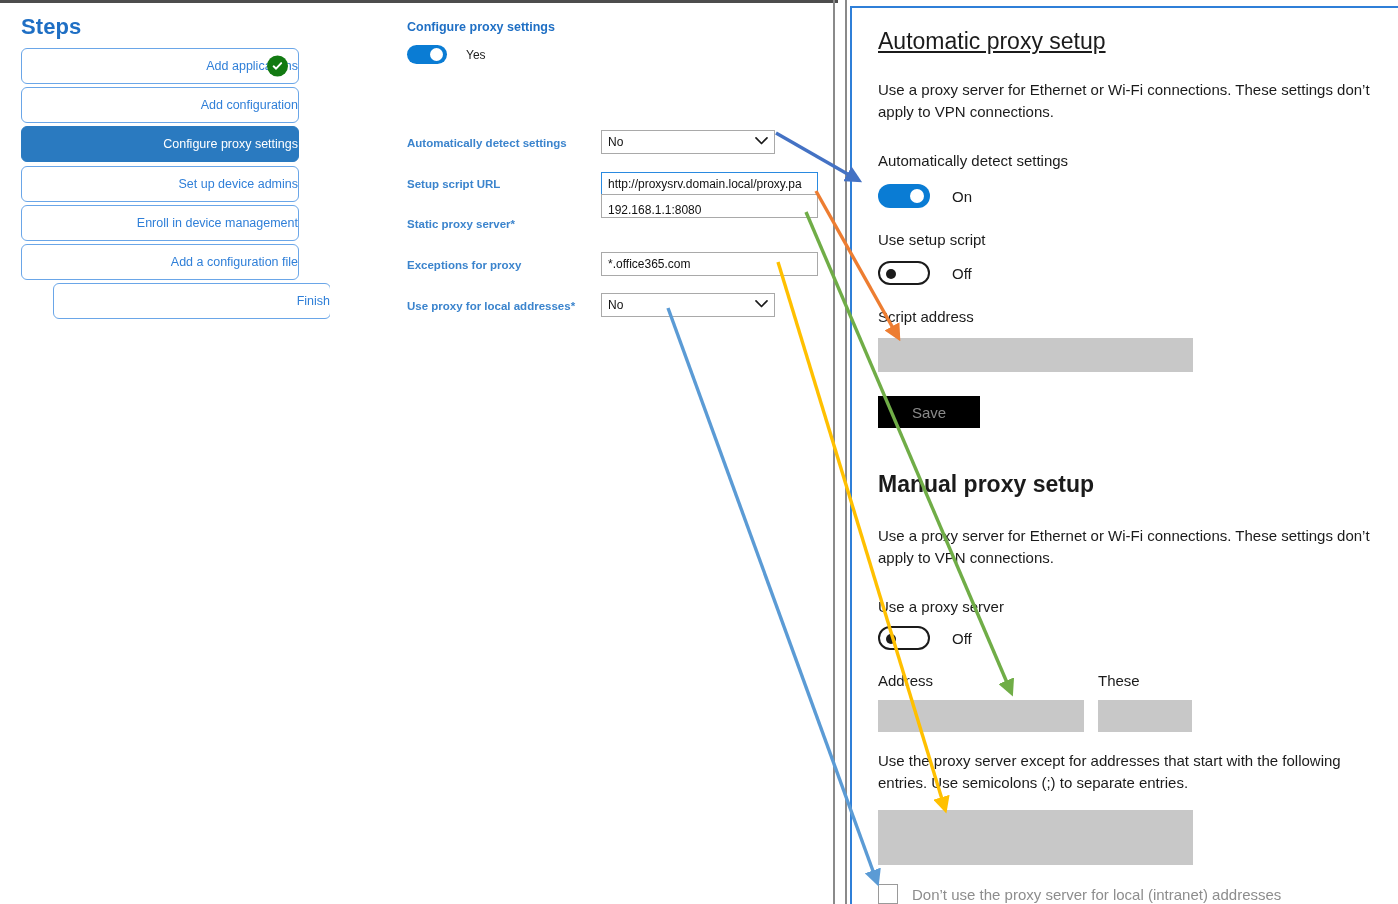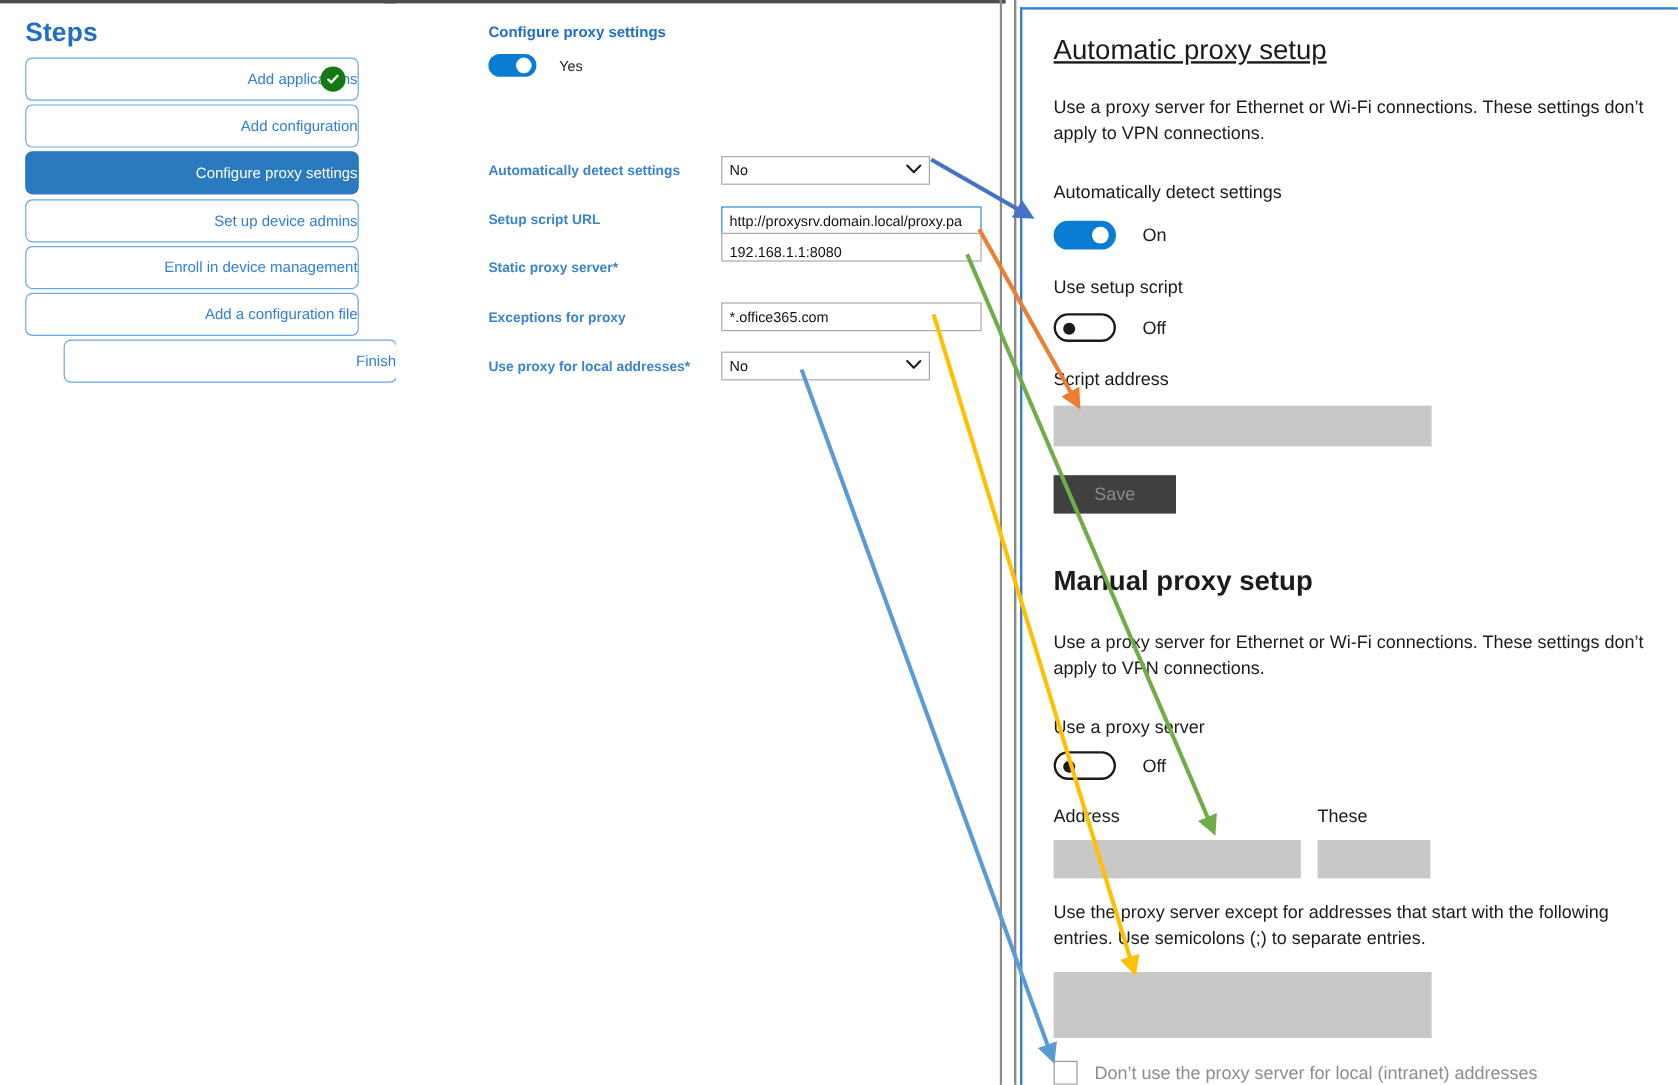--- a/index.html
+++ b/index.html
@@ -105,21 +105,21 @@
   .w-toggle{
     position:relative;width:52px;height:24px;border-radius:12px;
   }
   .w-toggle.on{background:#0a7cd4;}
   .w-toggle.on .k{position:absolute;right:6px;top:5px;width:14px;height:14px;border-radius:50%;background:#fff;}
   .w-toggle.off{background:#fff;border:2px solid #1b1b1b;box-sizing:border-box;}
   .w-toggle.off .k{position:absolute;left:6px;top:6px;width:10px;height:10px;border-radius:50%;background:#1b1b1b;}
   .w-tlabel{font-size:15px;color:#1b1b1b;}
   .w-box{position:absolute;background:#c8c8c8;}
   .w-btn{
-    position:absolute;background:#404040;color:#8a8a8a;
+    position:absolute;background:#000000;color:#8a8a8a;
     display:flex;align-items:center;justify-content:center;font-size:15px;
   }
   .w-check-row{position:absolute;left:26px;display:flex;align-items:center;gap:14px;}
   .w-checkbox{width:20px;height:20px;border:1.6px solid #9a9a9a;background:#fff;box-sizing:border-box;}
   .w-check-label{font-size:15px;color:#8d8d8d;}
 
   
   #arrows{position:absolute;inset:0;pointer-events:none;}
 </style>
 </head>

